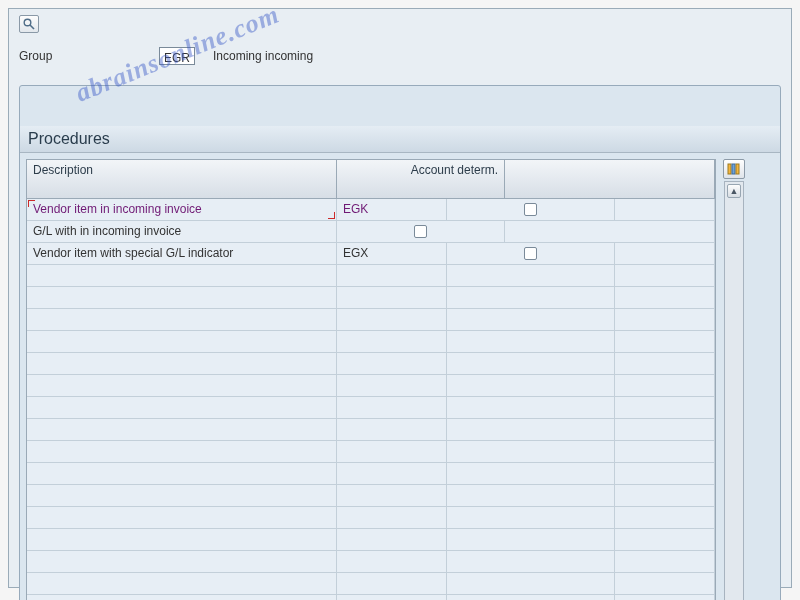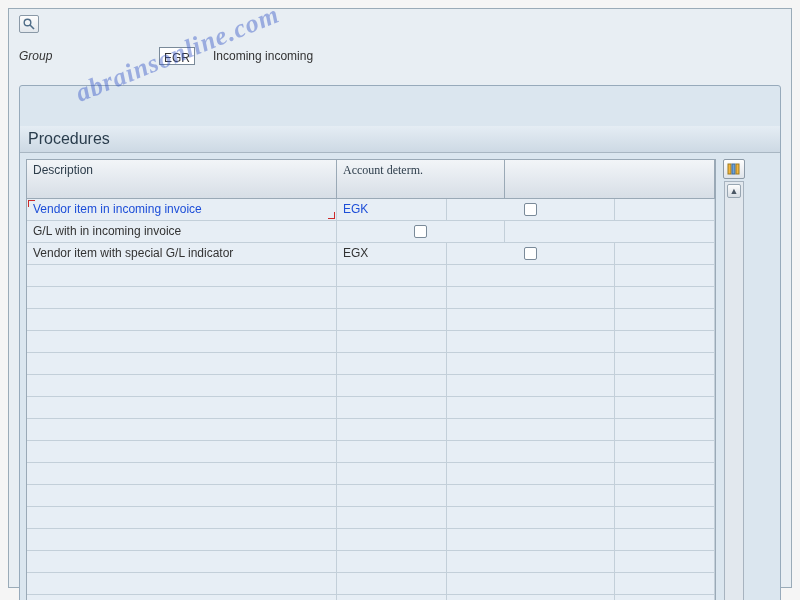--- a/index.html
+++ b/index.html
@@ -31,21 +31,21 @@
     position: relative;
     vertical-align: middle;
   }
   .tool-icon svg { position:absolute; top:1px; left:2px; }
   .group-row {
     padding: 0 10px 20px 10px;
     display: flex;
     align-items: center;
     gap: 0;
   }
-  .group-label { width: 140px; color:#333;font-style:italic; }
+  .group-label { width: 140px; color:#333; }
   .group-value {
     display:inline-block;
     border: 1px solid #7a8a99;
     background: #fff;
     padding: 3px 4px;
     min-width: 30px;
     height: 18px;
     line-height:14px;
   }
   .group-desc { margin-left: 18px; color:#333; }
@@ -79,37 +79,37 @@
   }
   .gh {
     border-right: 1px solid #9aa9b6;
     padding: 3px 6px;
     height: 38px;
     color:#2d3d4b;
     text-align:left;
   }
   .col-desc { width: 310px; }
   .col-trans { width: 110px; }
-  .col-acct { width: 168px; text-align:left;font-family:Liberation Serif, serif; }
+  .col-acct { width: 168px; text-align:right; }
   .col-blank { flex:1; }
   .grid-body { }
   .gr {
     display:flex;
     border-bottom: 1px solid #c3cfd9;
     background:#e7eef5;
     height: 22px;
   }
   .gc {
     border-right: 1px solid #c3cfd9;
     padding: 3px 6px;
     overflow:hidden;
     white-space:nowrap;
   }
   .gr.hl .gc.col-desc,
-  .gr.hl .gc.col-trans { color:#1d4ed8; }
+  .gr.hl .gc.col-trans { color:#701a75; }
   .gr.hl .gc.col-desc { position:relative; }
   .bracket-tl,.bracket-br { position:absolute; width:7px; height:7px; border:1px solid #cc2a2a; }
   .bracket-tl { top:1px; left:1px; border-right:none; border-bottom:none;}
   .bracket-br { bottom:1px; right:1px; border-left:none; border-top:none;}
   .gc.col-acct { display:flex; align-items:center; justify-content:center; }
   .chk {
     width:13px; height:13px; border:1px solid #7a8a99; background:#fff; border-radius:2px;
   }
   .side-tools {
     width: 28px;

